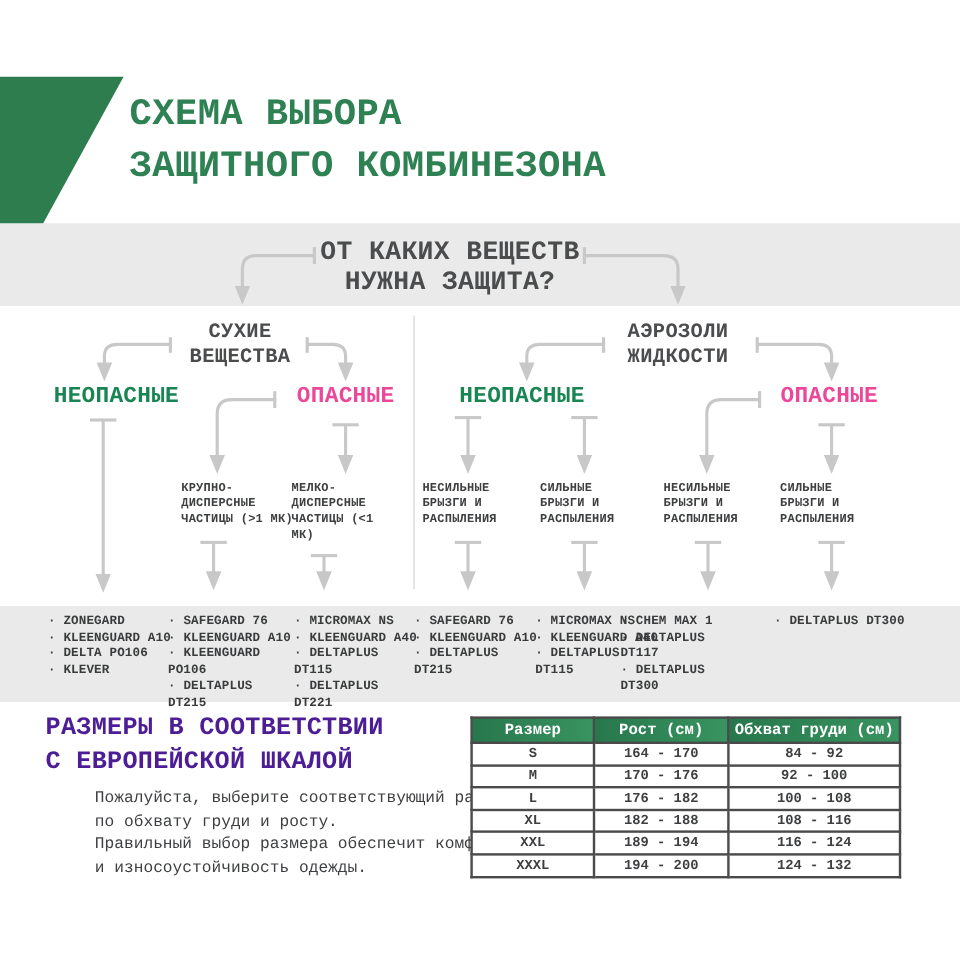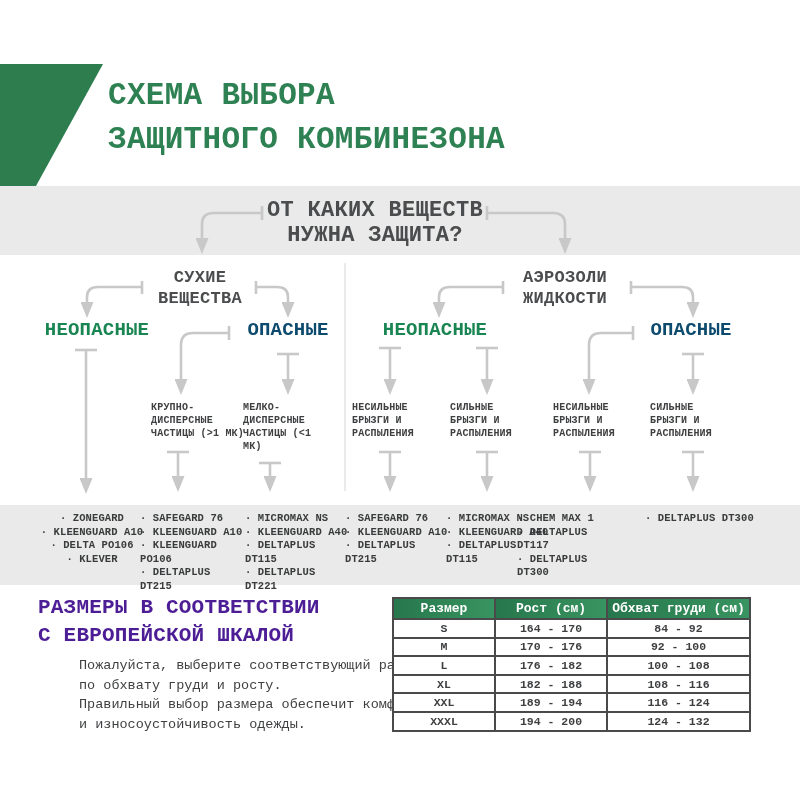--- a/index.html
+++ b/index.html
@@ -17,21 +17,21 @@
   .question{left:195px;top:198px;width:360px;text-align:center;font-size:22px;
             font-weight:bold;color:#4b4c4e;line-height:25px;letter-spacing:.3px;}
 
   .branch-title{width:160px;text-align:center;font-size:17px;font-weight:bold;
                 color:#4b4c4e;line-height:21px;top:267px;letter-spacing:.3px;}
   #branch-left{left:120px;}
   #branch-right{left:485px;}
 
   .hazard{width:160px;text-align:center;font-size:19px;font-weight:bold;top:319px;letter-spacing:.2px;}
   .safe{color:#188552;}
-  .danger{color:#0c4a6e;}
+  .danger{color:#ec4899;}
 
   .sublabel{font-size:10px;font-weight:bold;color:#3e3f41;line-height:13px;
             top:401px;width:100px;letter-spacing:.2px;}
 
   .prod-col{top:512px;width:104px;}
   .prod-item{font-size:10.5px;font-weight:bold;color:#3a3b3c;line-height:13.5px;
              letter-spacing:.1px;}
   .prod-item::before{content:"· ";}
 
   .sizes-heading{left:38px;top:594px;font-size:21px;font-weight:bold;color:#4c1d95;
@@ -149,21 +149,21 @@
   <div class="abs sublabel pre" style="left:450px;">СИЛЬНЫЕ
 БРЫЗГИ И
 РАСПЫЛЕНИЯ</div>
   <div class="abs sublabel pre" style="left:553px;">НЕСИЛЬНЫЕ
 БРЫЗГИ И
 РАСПЫЛЕНИЯ</div>
   <div class="abs sublabel pre" style="left:650px;">СИЛЬНЫЕ
 БРЫЗГИ И
 РАСПЫЛЕНИЯ</div>
 
-  <div class="abs prod-col" style="left:40px;text-align:center;">
+  <div class="abs prod-col" style="left:40px;">
       <div class="prod-item">ZONEGARD</div>
       <div class="prod-item">KLEENGUARD A10</div>
       <div class="prod-item">DELTA PO106</div>
       <div class="prod-item">KLEVER</div>
     </div>
   <div class="abs prod-col" style="left:140px;">
       <div class="prod-item">SAFEGARD 76</div>
       <div class="prod-item">KLEENGUARD A10</div>
       <div class="prod-item">KLEENGUARD PO106</div>
       <div class="prod-item">DELTAPLUS DT215</div>

